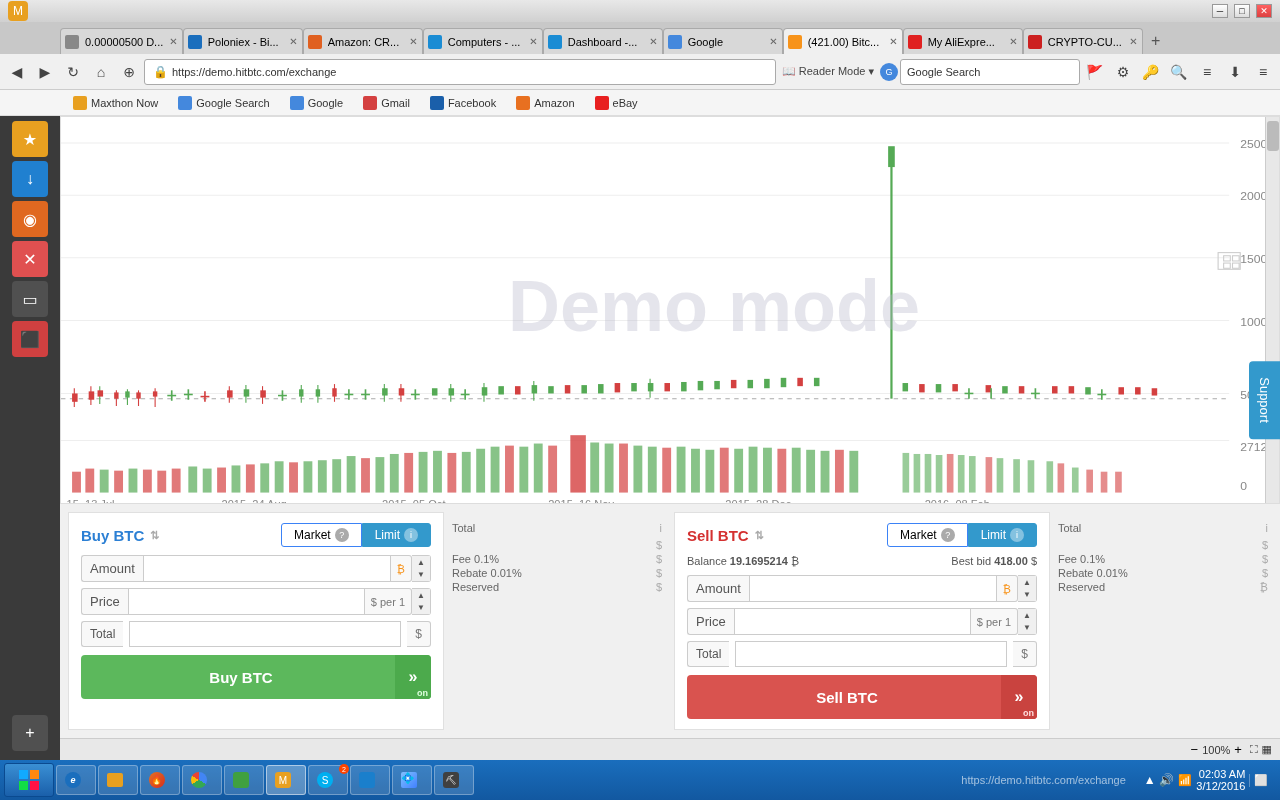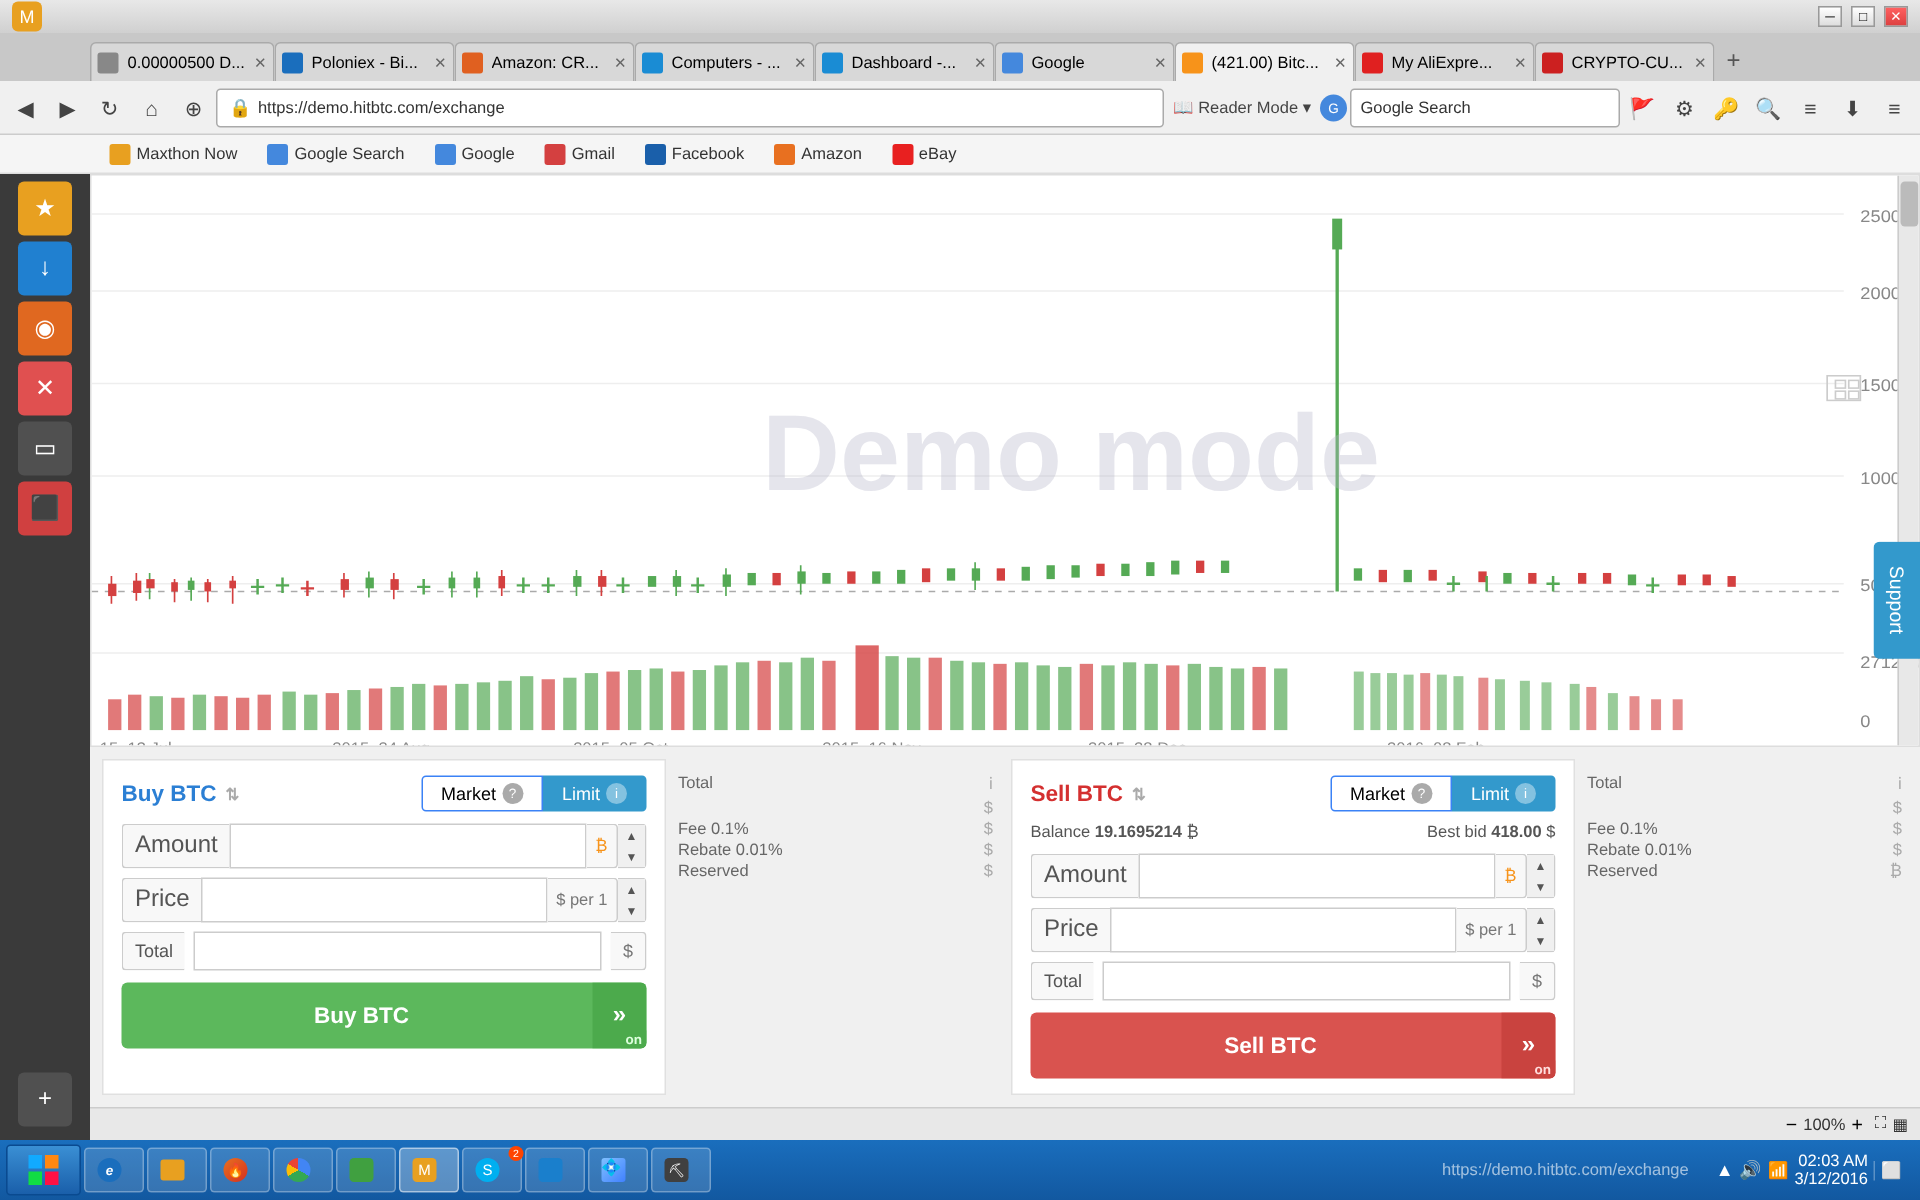--- a/index.html
+++ b/index.html
@@ -65,21 +65,21 @@
     .btn-group { display: flex; gap: 0; }
     .btn-market { padding: 4px 12px; border: 1px solid #3b82f6; background: white; font-size: 12px; cursor: pointer; border-radius: 3px 0 0 3px; display: flex; align-items: center; gap: 4px; }
     .btn-limit { padding: 4px 12px; border: 1px solid #3399cc; background: #3399cc; color: white; font-size: 12px; cursor: pointer; border-radius: 0 3px 3px 0; display: flex; align-items: center; gap: 4px; }
     .btn-limit-sell { padding: 4px 12px; border: 1px solid #3399cc; background: #3399cc; color: white; font-size: 12px; cursor: pointer; border-radius: 0 3px 3px 0; display: flex; align-items: center; gap: 4px; }
     .help-circle { width: 14px; height: 14px; border-radius: 50%; background: #aaa; color: white; font-size: 9px; display: inline-flex; align-items: center; justify-content: center; }
 
     .balance-row { display: flex; justify-content: space-between; font-size: 11px; color: #555; margin-bottom: 8px; }
 
     .form-row { display: flex; align-items: stretch; margin-bottom: 6px; gap: 6px; }
     .input-group { flex: 1; position: relative; display: flex; align-items: stretch; }
-    .input-label { padding: 5px 8px; background: #f8f8f8; border: 1px solid #ccc; border-right: none; font-size: 16px; color: #555; border-radius: 3px 0 0 3px; white-space: nowrap; display: flex; align-items: center; }
+    .input-label { padding: 5px 8px; background: #f8f8f8; border: 1px solid #ccc; border-right: none; font-size: 13px; color: #555; border-radius: 3px 0 0 3px; white-space: nowrap; display: flex; align-items: center; }
     .input-field { flex: 1; padding: 5px 6px; border: 1px solid #ccc; font-size: 12px; min-width: 0; }
     .input-suffix { padding: 5px 6px; background: #f8f8f8; border: 1px solid #ccc; border-left: none; font-size: 11px; color: #777; white-space: nowrap; display: flex; align-items: center; border-radius: 0 3px 3px 0; }
     .spin-btns { display: flex; flex-direction: column; border: 1px solid #ccc; border-left: none; border-radius: 0 3px 3px 0; }
     .spin-btn { flex: 1; width: 18px; background: #f0f0f0; border: none; cursor: pointer; font-size: 8px; display: flex; align-items: center; justify-content: center; color: #555; }
 
     .total-row { display: flex; align-items: center; gap: 6px; margin-bottom: 8px; }
     .total-label { padding: 5px 8px; background: #f8f8f8; border: 1px solid #ccc; border-right: none; font-size: 12px; color: #555; border-radius: 3px 0 0 3px; }
     .total-input { flex: 1; padding: 5px 6px; border: 1px solid #ccc; font-size: 12px; }
     .total-suffix { padding: 5px 8px; background: #f8f8f8; border: 1px solid #ccc; border-left: none; font-size: 12px; color: #777; border-radius: 0 3px 3px 0; }
 

